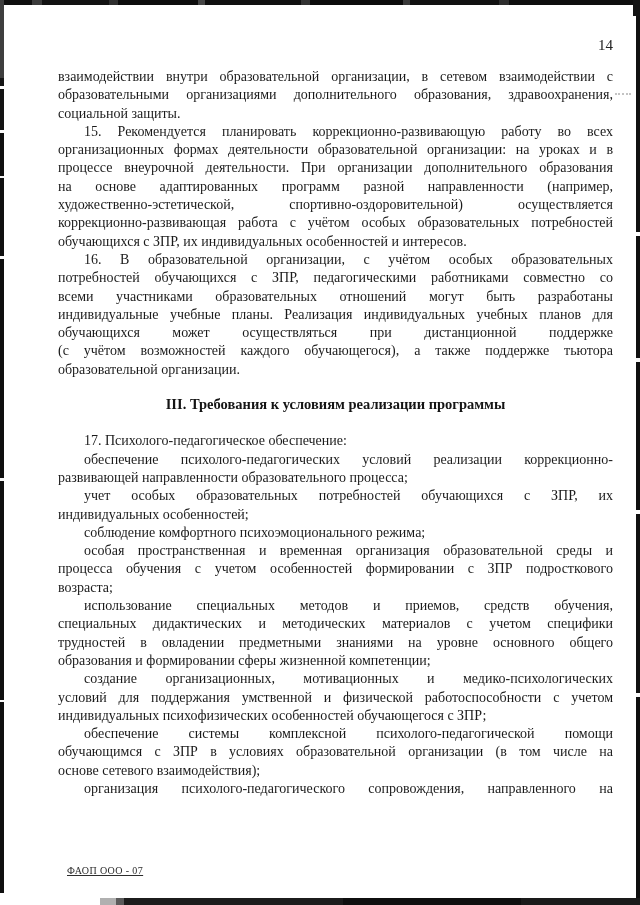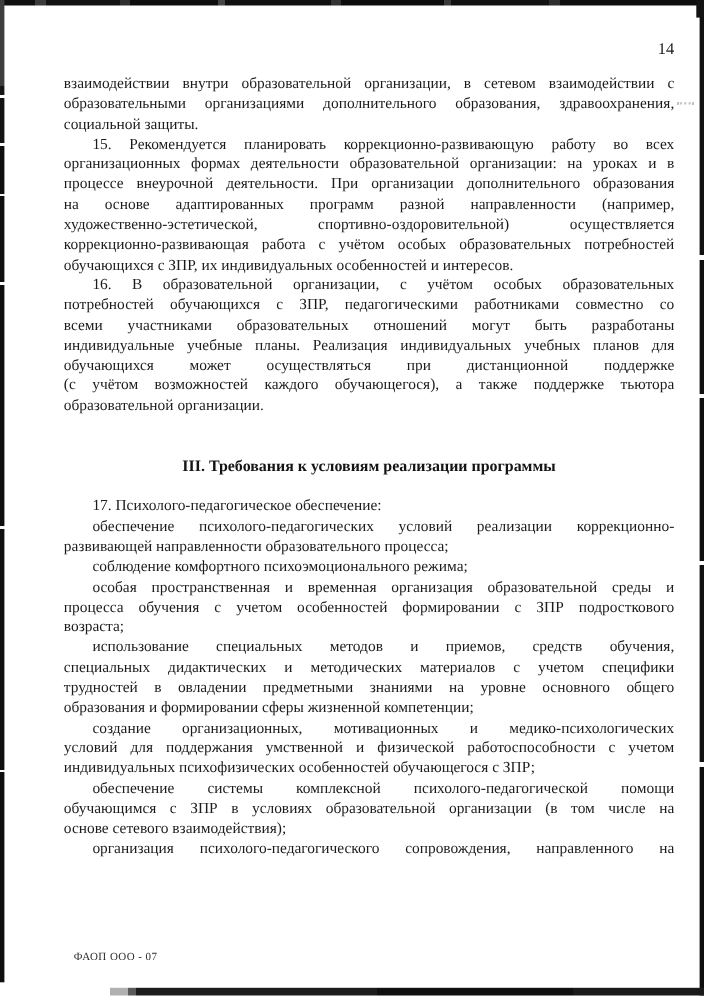--- a/index.html
+++ b/index.html
@@ -57,25 +57,25 @@
   }
   .ln{
     font-size:14px;line-height:18.3px;
     text-align:justify;text-align-last:justify;
     white-space:normal;
   }
   .ln.last{text-align-last:left;}
   .ln.ind{text-indent:26px;}
   .heading{
     font-weight:bold;font-size:14.5px;line-height:18.3px;
-    text-align:center;margin:36px 0 19px 0;color:#141414;
+    text-align:center;margin:16px 0 19px 0;color:#141414;
   }
   .footer-code{
     position:absolute;top:865px;left:67px;
-    font-size:10px;letter-spacing:0.4px;color:#2c2c2c;
+    font-size:10px;letter-spacing:0.4px;color:#2c2c2c;text-decoration:underline;
   }
 </style>
 </head>
 <body>
 
 <div class="edge-top"></div>
 <div class="edge-left"></div>
 <div class="edge-right"></div>
 <div class="corner-right-top"></div>
 <div class="edge-bottom"></div>
@@ -116,20 +116,24 @@
   <div class="block">
     <div class="ln ind last">17. Психолого-педагогическое обеспечение:</div>
   </div>
 
 
   <div class="block">
     <div class="ln ind">обеспечение психолого-педагогических условий реализации коррекционно-</div>
     <div class="ln last">развивающей направленности образовательного процесса;</div>
   </div>
 
+  <div class="block">
+    <div class="ln ind">учет особых образовательных потребностей обучающихся с ЗПР, их</div>
+    <div class="ln last">индивидуальных особенностей;</div>
+  </div>
 
   <div class="block">
     <div class="ln ind last">соблюдение комфортного психоэмоционального режима;</div>
   </div>
 
   <div class="block">
     <div class="ln ind">особая пространственная и временная организация образовательной среды и</div>
     <div class="ln">процесса обучения с учетом особенностей формировании с ЗПР подросткового</div>
     <div class="ln last">возраста;</div>
   </div>

